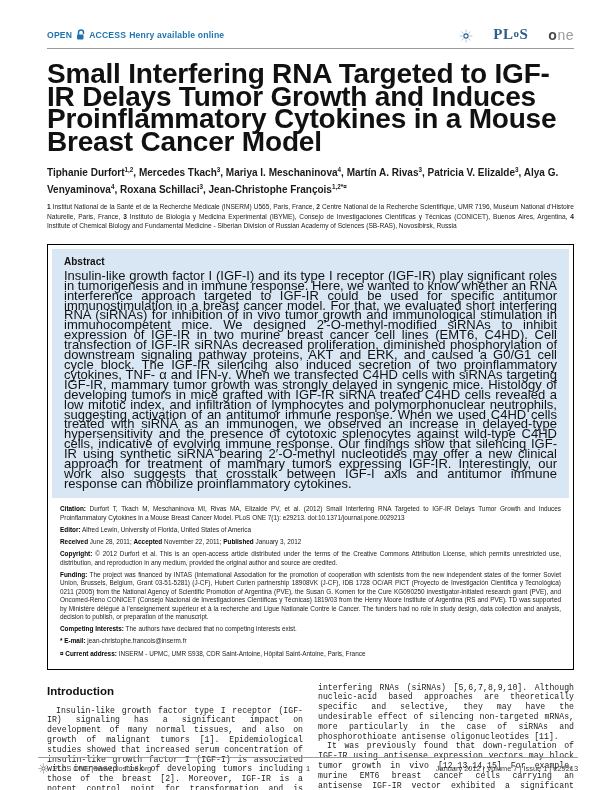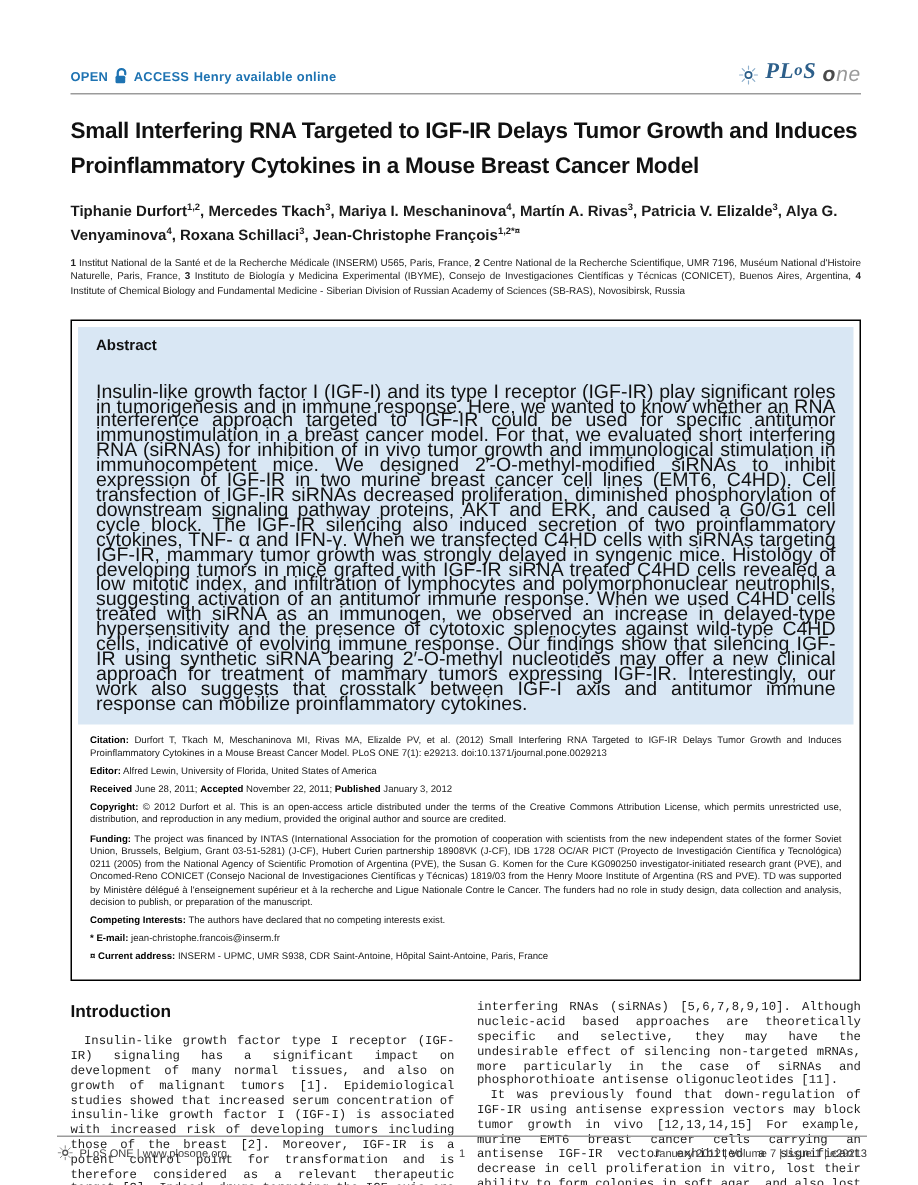--- a/index.html
+++ b/index.html
@@ -4,42 +4,42 @@
 <style>
   html,body { margin:0; padding:0; background:#e8e8e8; }
   .page {
     position:relative; width:612px; height:790px; margin:0 auto;
     background:#ffffff; overflow:hidden;
     font-family:"Liberation Sans", sans-serif; color:#1a1a1a;
   }
   .content { padding:0 38px 0 47px; }
 
   
-  .hdr-row { display:flex; justify-content:space-between; align-items:flex-end; padding-top:40px; }
+  .hdr-row { display:flex; justify-content:space-between; padding-top:26px; }
   .oa { color:#1e73b2; font-weight:bold; font-size:8.6px; letter-spacing:.2px; display:flex; align-items:center; gap:3px; }
   .oa .caps { text-transform:uppercase; }
-  .logo { display:flex; align-items:flex-end; gap:4px;font-style:italic; }
+  .logo { display:flex; align-items:flex-end; gap:20px; }
   .logo-plos { font-family:"Liberation Serif", serif; font-weight:bold; color:#2d5f8a; font-size:15px; letter-spacing:.5px; }
   .logo-plos .sm-o { font-size:11px; vertical-align:2px; }
   .logo-one { font-size:14px; letter-spacing:.5px; }
   .logo-one .o { font-weight:bold; color:#4a4a4a; }
   .logo-one .ne { color:#9a9a9a; }
   .hdr-rule { border:none; border-top:1px solid #9b9b9b; margin:5px 0 0 0; }
 
   
-  h1.title { font-size:15px; line-height:22.6px; letter-spacing:-0.2px; margin:14px 0 0 0; font-weight:bold; color:#111; }
+  h1.title { font-size:28px; line-height:22.6px; letter-spacing:-0.2px; margin:14px 0 0 0; font-weight:bold; color:#111; }
   .authors { font-size:10px; font-weight:bold; line-height:13.5px; margin:9px 0 0 0; }
   .authors sup { font-size:6.3px; }
   .affils { font-size:6.6px; line-height:9.6px; margin:6px 0 0 0; color:#222; text-align:justify; }
   .affils b { font-weight:bold; }
 
   
   .meta-box { border:1.3px solid #000; margin-top:13px; padding:4px; }
   .abstract { background:#d9e7f4; padding:7px 12px 9px 12px; }
-  .abstract h2 { font-size:10px; margin:0 0 20px 0; color:#111; }
+  .abstract h2 { font-size:10px; margin:0 0 4px 0; color:#111; }
   .abstract p { font-size:13px; line-height:9.9px; text-align:justify; margin:0; color:#111; }
   .meta { padding:4px 8px 3px 8px; }
   .meta p { font-size:6.4px; line-height:8.5px; margin:3.6px 0; text-align:justify; color:#222; }
   .meta b { color:#000; }
 
   
   .columns { display:flex; gap:15px; margin-top:13px; align-items:flex-start; }
   .col { flex:1 1 0; }
   .col h3 { font-size:11.5px; margin:2px 0 9px 0; color:#111; }
   .body-p { font-family:Liberation Mono, monospace; font-size:8.2px; line-height:9.8px; text-align:justify; margin:0; color:#1c1c1c; }

